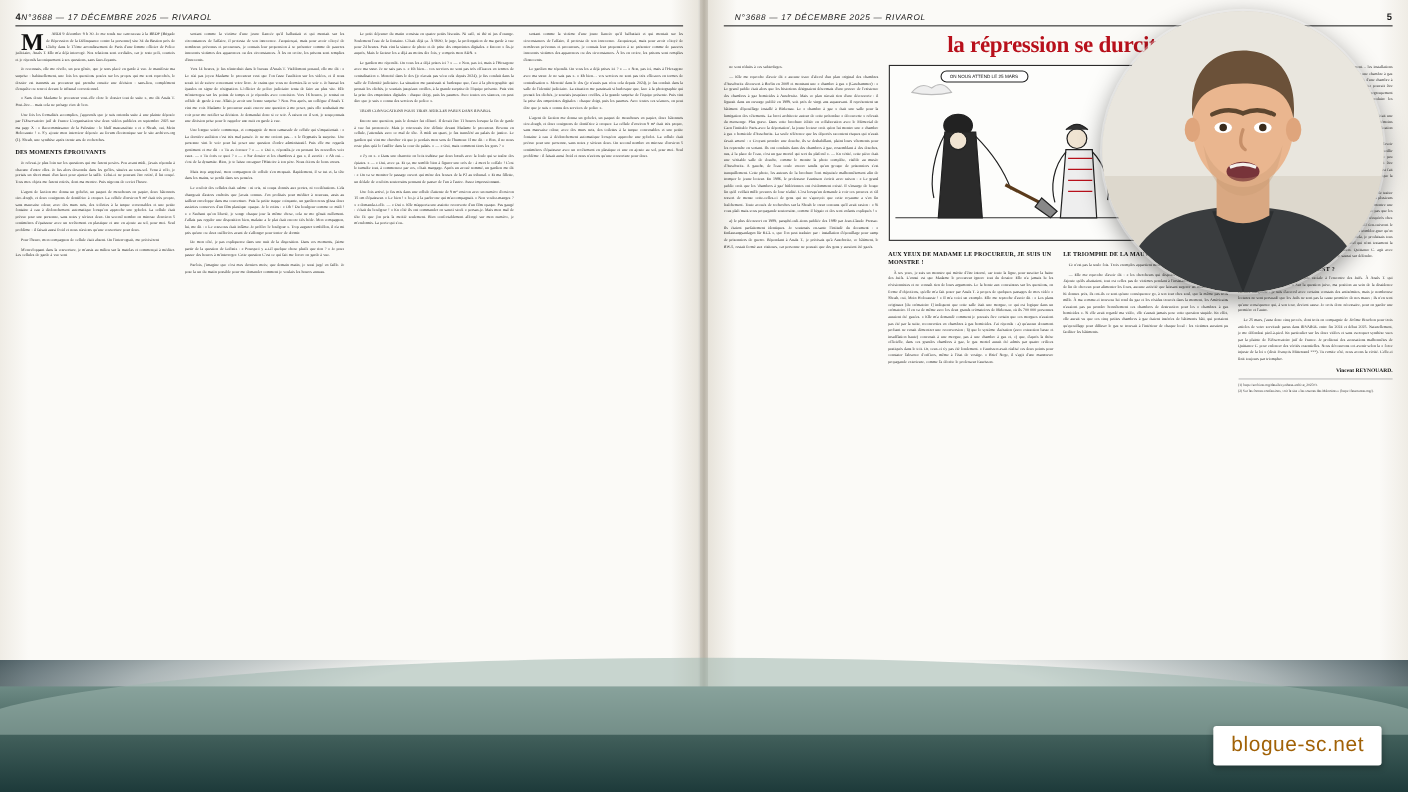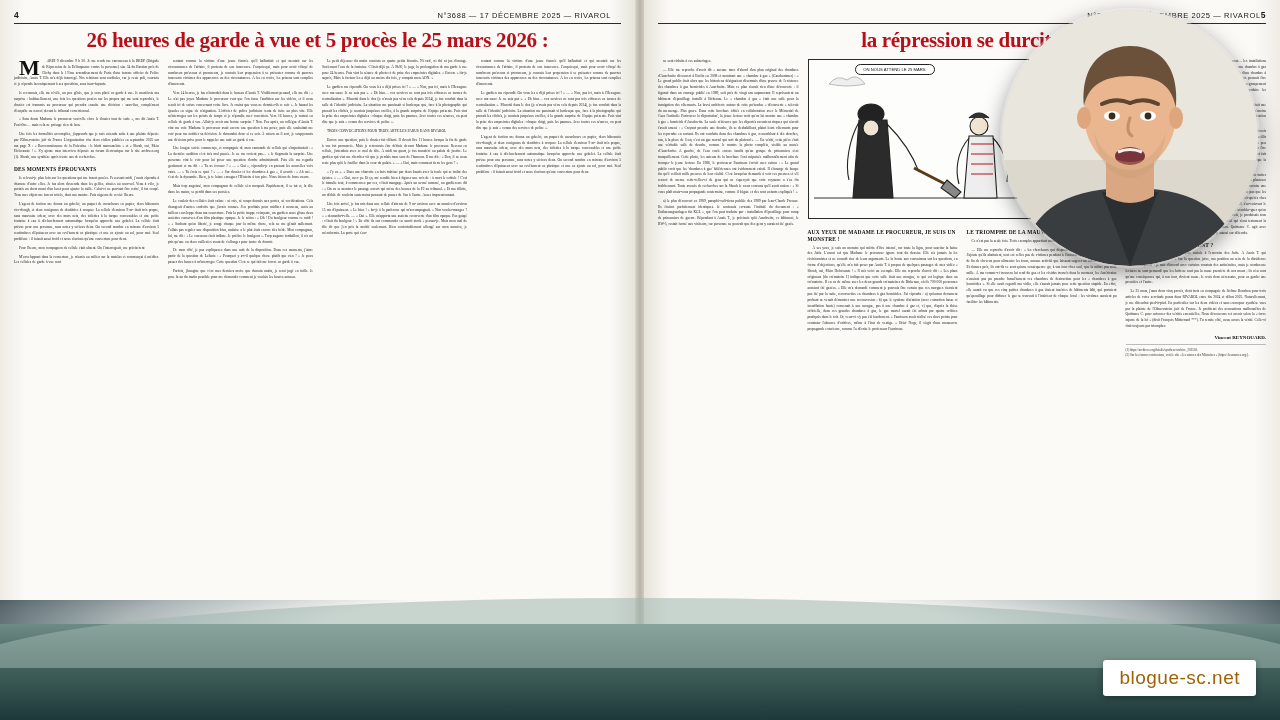--- a/index.html
+++ b/index.html
@@ -41,21 +41,21 @@
   }
 
   
   .runhead{
     display:flex;align-items:center;justify-content:space-between;
     font-size:7.5px;letter-spacing:.6px;color:#1a1a1a;
     border-bottom:1px solid #2b2b2b;padding-bottom:3px;margin-bottom:5px;
     font-family:"Liberation Sans", sans-serif;
   }
   .runhead .folio{font-size:8.5px;font-weight:bold;}
-  .runhead .center{flex:1;text-align:right;}
+  .runhead .center{flex:1;text-align:left;font-style:italic;}
 
   
   .headline{
     color:#b8101b;font-weight:bold;text-align:center;
     font-size:21px;line-height:1.05;letter-spacing:-0.3px;
     margin:4px 0 8px 0;
     font-family:"Liberation Serif", serif;
   }
   #page-right .headline{font-size:21px;}
 
@@ -120,21 +120,20 @@
 
 <div id="spread">
 
   <div class="page" id="page-left">
     <div class="runhead">
       <span class="folio">4</span>
       <span class="center">N°3688 — 17 DÉCEMBRE 2025 — RIVAROL</span>
       <span style="width:10px"></span>
     </div>
 
-    <div class="headline">26 heures de garde à vue et 5 procès le 25 mars 2026 :</div>
 
     <div class="cols">
 
       <div class="col">
         <p class="body dropcap-p">
           <span class="dropcap">M</span>
           <span>ARDI 9 décembre 9 h 30. Je me rends rue carrouceau à la BRDP (Brigade de Répression de la Délinquance contre la personne) sise 34 du Bastion près de Clichy dans le 17ème arrondissement de Paris d'une femme officier de Police judiciaire, Anaïs T. Elle m'a déjà interrogé. Nos relations sont cordiales, car je reste poli, courtois et je réponds laconiquement à ses questions, sans faux-fuyants.</span>
         </p>
         <p class="body">Je reconnais, elle me révèle, un peu gênée, que je sens placé en garde à vue. Je manifeste ma surprise : habituellement, une fois les questions posées sur les propos qui me sont reprochés, le dossier est transmis au procureur qui prendra ensuite une décision : sans-lieu, complément d'enquête ou renvoi devant le tribunal correctionnel.</p>
         <p class="body">« Sans doute Madame le procureur veut-elle clore le dossier tout de suite », me dit Anaïs T. Peut-être… mais cela ne présage rien de bon.</p>

